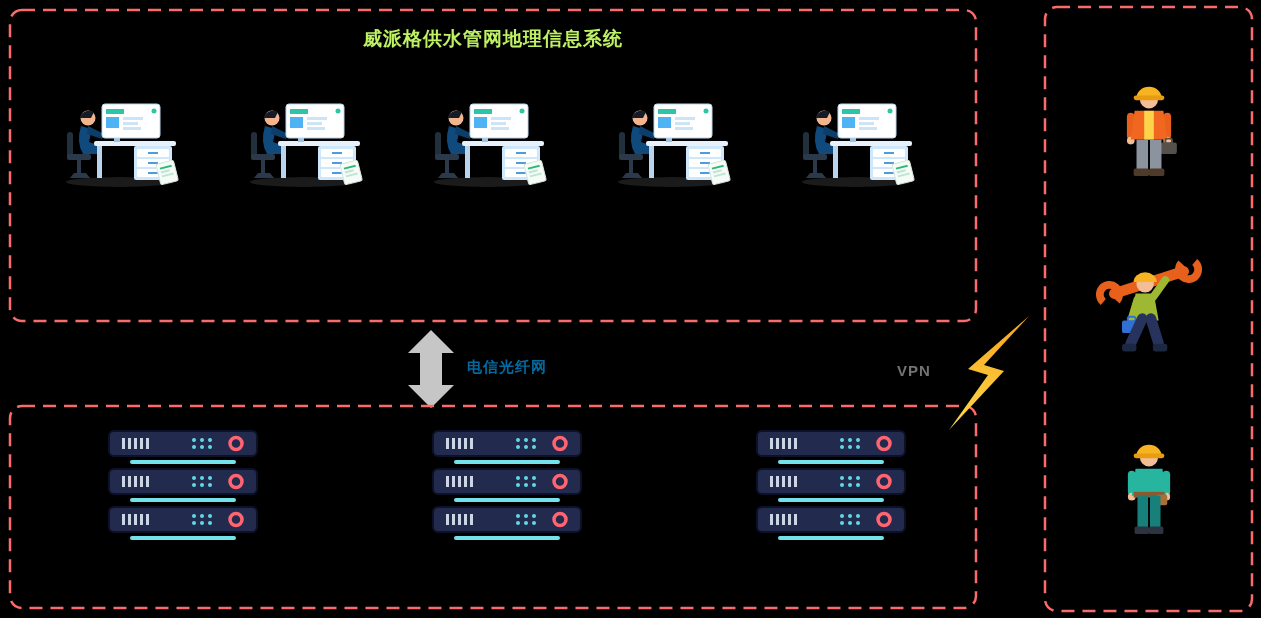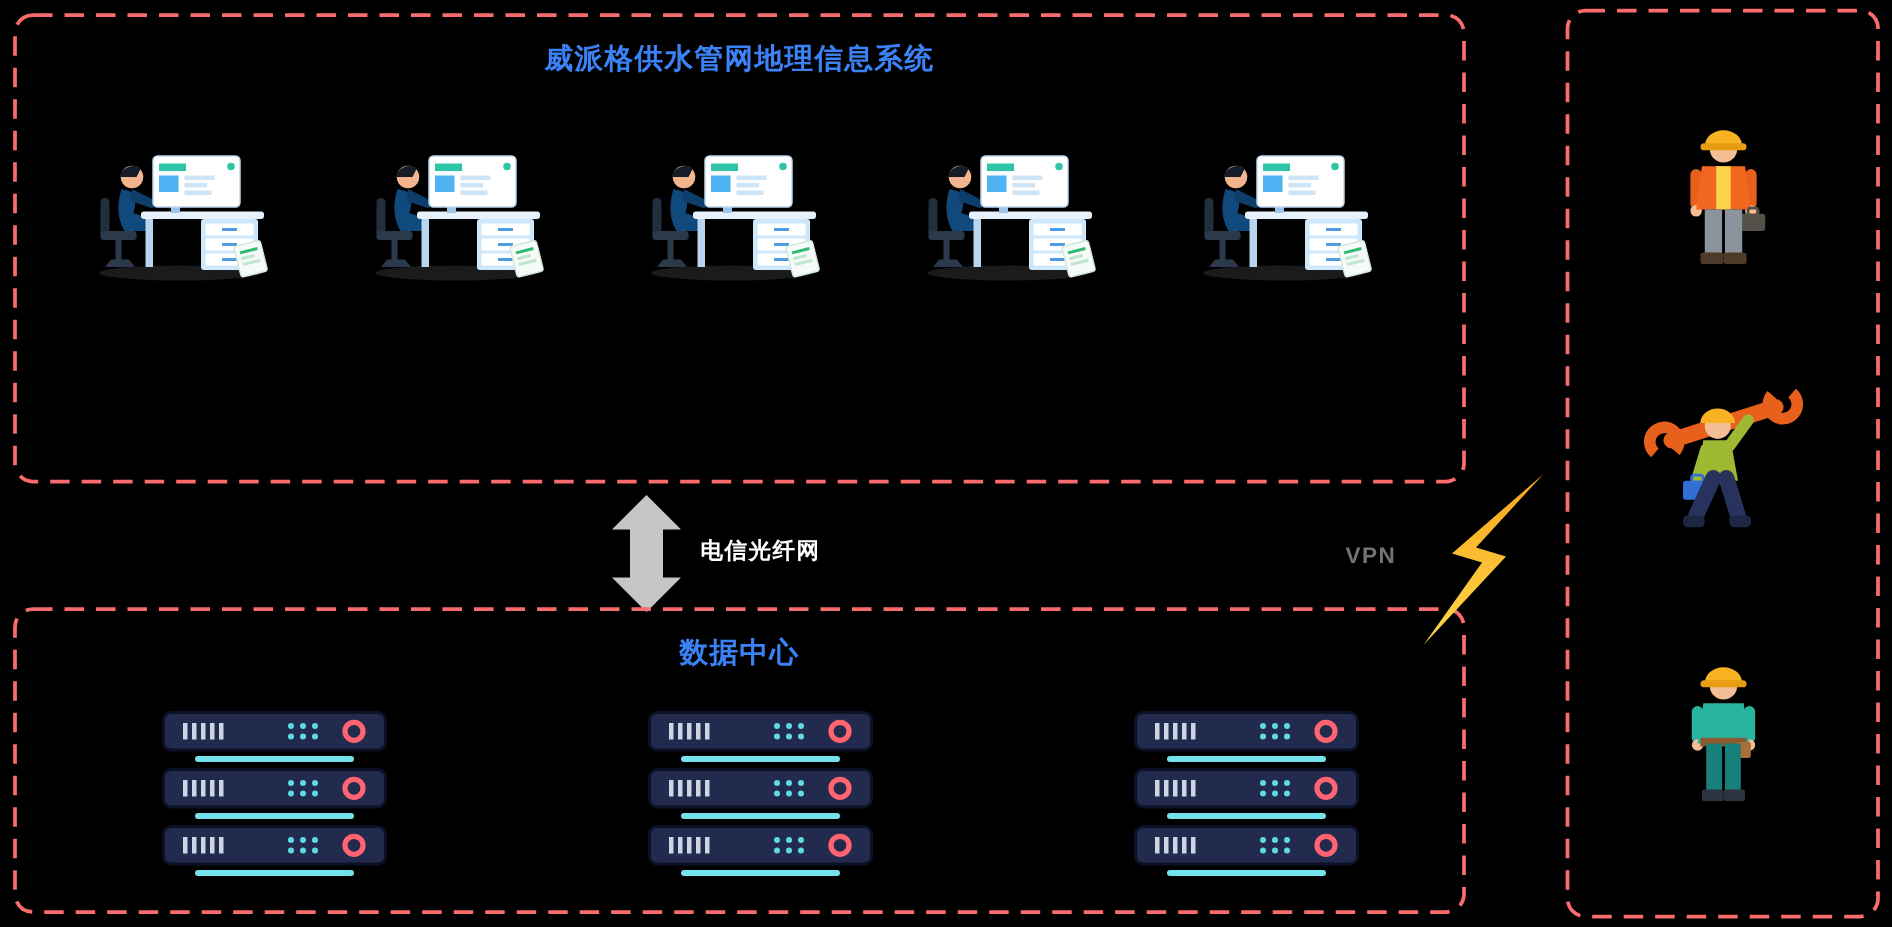--- a/index.html
+++ b/index.html
@@ -17,29 +17,29 @@
 
   #gis-panel   { left: 8px;    top: 8px;   width: 970px; height: 315px; }
   #dc-panel    { left: 8px;    top: 404px; width: 970px; height: 206px; }
   #field-panel { left: 1043px; top: 5px;   width: 211px; height: 608px;
                  display: flex; flex-direction: column; align-items: center; justify-content: space-evenly; }
 
   .panel-title {
     margin: 0; padding-top: 18px;
     text-align: center;
     font-size: 19px; font-weight: bold;
-    color: #3b82f6; letter-spacing: 1px;
+    color: #bef264; letter-spacing: 1px;
   }
 
   .ws-row   { display: flex; justify-content: space-between; padding: 40px 62px 0 52px; }
   .rack-row { display: flex; justify-content: space-between; padding: 26px 72px 0 100px; }
   .rack     { display: flex; flex-direction: column; gap: 2px; }
 
   .link-group { position: absolute; left: 407px; top: 330px; display: flex; align-items: center; }
-  .link-label { margin-left: 12px; margin-bottom: 4px; font-size: 15px; font-weight: bold; color: #ffffff; letter-spacing: 1px; }
+  .link-label { margin-left: 12px; margin-bottom: 4px; font-size: 15px; font-weight: bold; color: #0369a1; letter-spacing: 1px; }
 
   .vpn-label { position: absolute; left: 897px; top: 362px; font-size: 15px; font-weight: bold; color: #737373; letter-spacing: 1px; }
   .bolt      { position: absolute; left: 941px; top: 314px; line-height: 0; }
 
   .icon-wrap { display: inline-block; line-height: 0; }
 </style>
 </head>
 <body>
 
 <svg width="0" height="0" style="position:absolute" aria-hidden="true">
@@ -197,21 +197,20 @@
   <span class="icon-wrap"><svg width="48" height="78">
         <use href="#sym-arrow-v"></use>
       </svg></span>
   <span class="link-label">电信光纤网</span>
 </div>
 
 <section class="panel" id="dc-panel">
   <svg class="border-svg" viewBox="0 0 970 206" preserveAspectRatio="none">
       <rect x="2" y="2" width="966" height="202" rx="12"></rect>
     </svg>
-  <div class="panel-title">数据中心</div>
   <div class="rack-row">
     <div class="rack">
       <span class="icon-wrap"><svg width="150" height="36">
             <use href="#sym-server-unit"></use>
           </svg></span>
       <span class="icon-wrap"><svg width="150" height="36">
             <use href="#sym-server-unit"></use>
           </svg></span>
       <span class="icon-wrap"><svg width="150" height="36">
             <use href="#sym-server-unit"></use>

